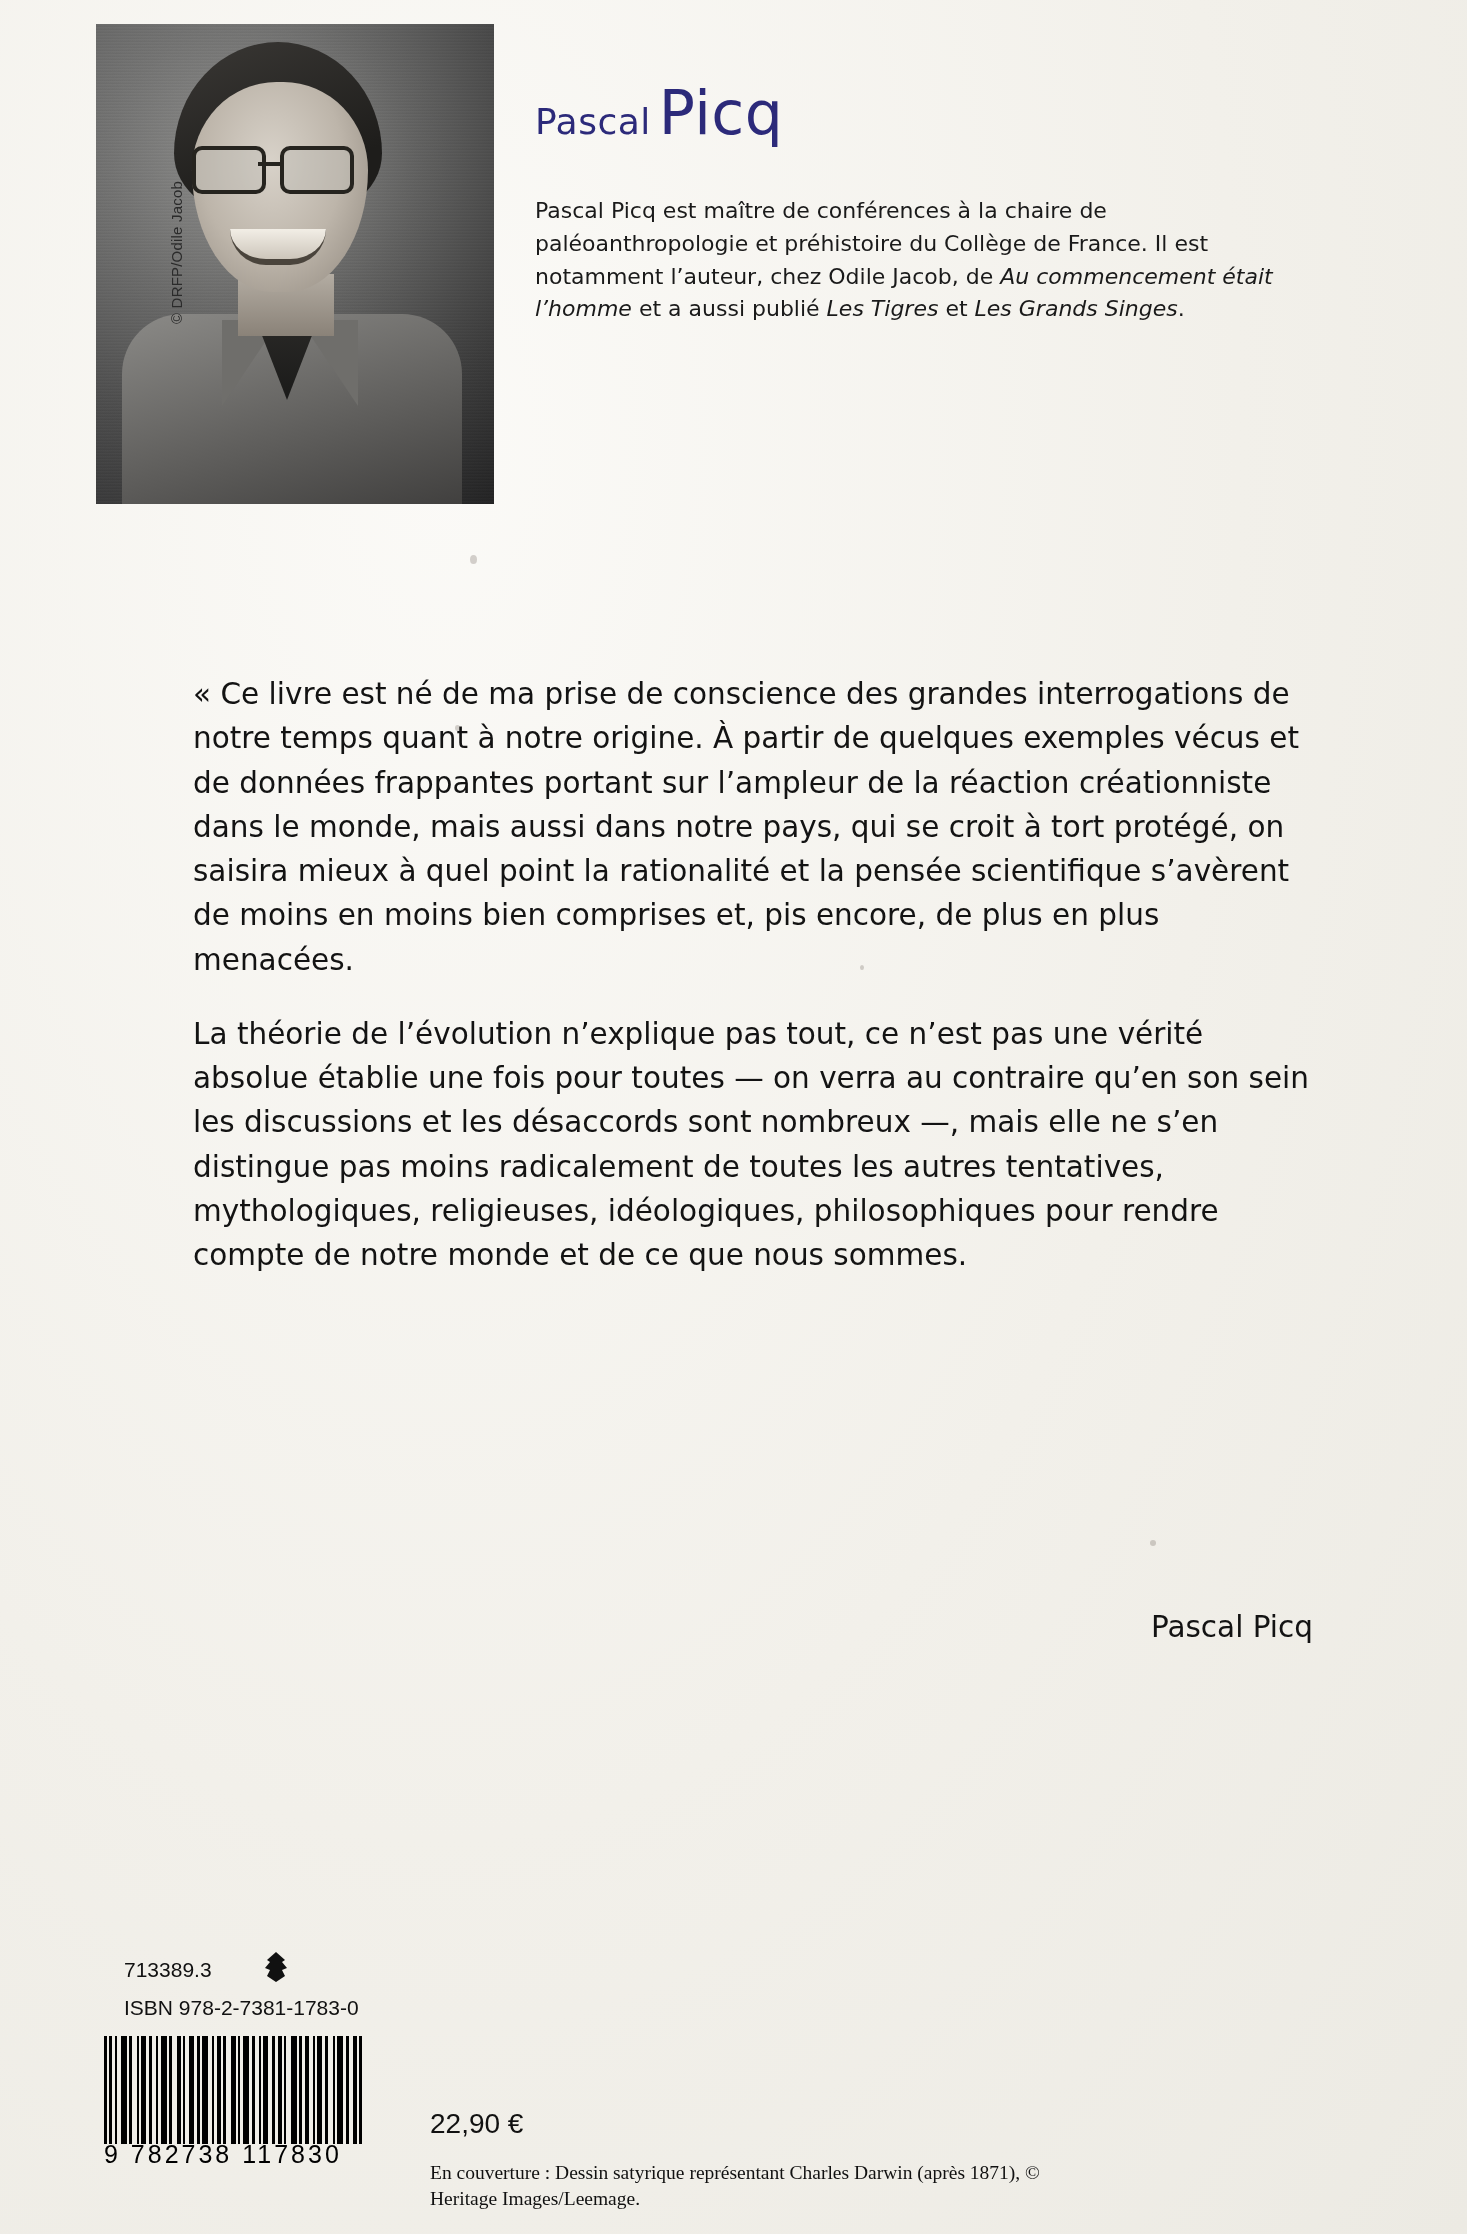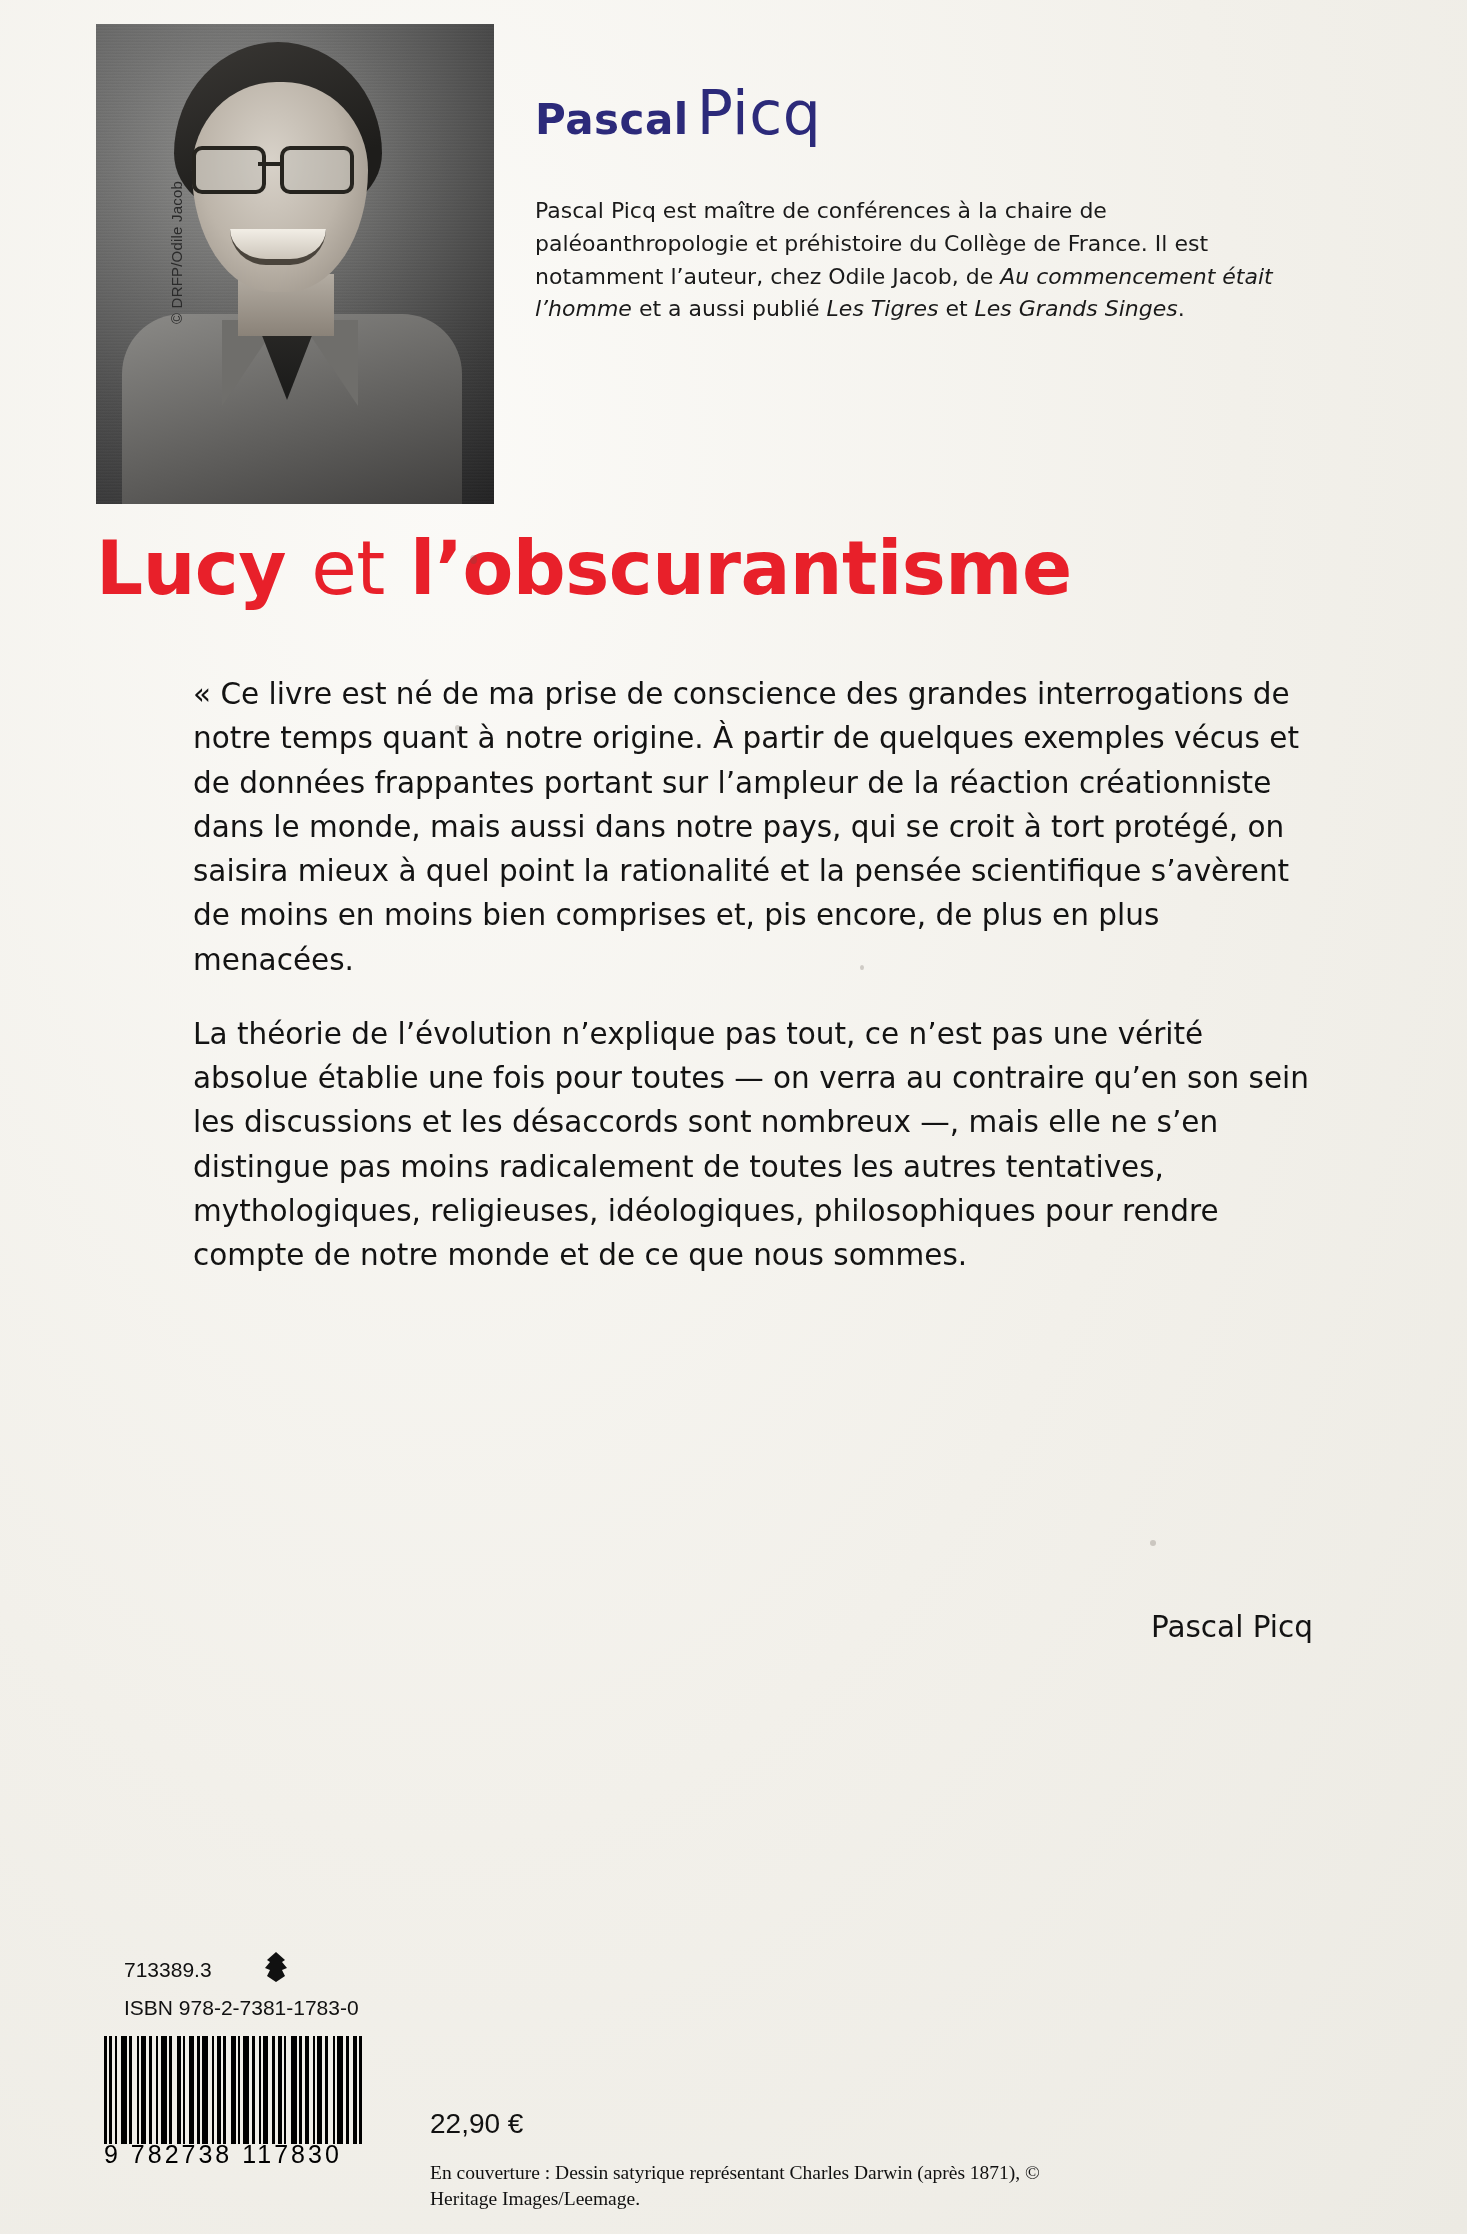--- a/index.html
+++ b/index.html
@@ -136,22 +136,22 @@
   
   .author-name {
     position: absolute;
     left: 535px;
     top: 78px;
     color: #2c2a7a;
     font-family: "DejaVu Sans", sans-serif;
     white-space: nowrap;
   }
   .author-name .first {
-    font-size: 42px;
-    font-weight: 700;
+    font-size: 36px;
+    font-weight: 400;
     letter-spacing: 0.5px;
   }
   .author-name .last {
     font-size: 60px;
     font-weight: 400;
     letter-spacing: 0.5px;
     margin-left: 8px;
     text-align: right;
   }
   .author-bio {
@@ -328,25 +328,20 @@
   </div>
 
   <div class="author-name">
     <span class="first">Pascal</span><span class="last">Picq</span>
   </div>
 
   <div class="author-bio">
     <span>Pascal Picq est maître de conférences à la chaire de paléoanthropologie et préhistoire du Collège de France. Il est notamment l’auteur, chez Odile Jacob, de </span><i>Au commencement était l’homme</i><span> et a aussi publié </span><i>Les Tigres</i><span> et </span><i>Les Grands Singes</i><span>.</span>
   </div>
 
-  <div class="book-title">
-    <span>Lucy</span>
-    <span class="light">et</span>
-    <span>l’obscurantisme</span>
-  </div>
 
   <div class="blurb">
     <p>« Ce livre est né de ma prise de conscience des grandes interrogations de notre temps quant à notre origine. À partir de quelques exemples vécus et de données frappantes portant sur l’ampleur de la réaction créationniste dans le monde, mais aussi dans notre pays, qui se croit à tort protégé, on saisira mieux à quel point la rationalité et la pensée scientifique s’avèrent de moins en moins bien comprises et, pis encore, de plus en plus menacées.</p>
     <p>La théorie de l’évolution n’explique pas tout, ce n’est pas une vérité absolue établie une fois pour toutes — on verra au contraire qu’en son sein les discussions et les désaccords sont nombreux —, mais elle ne s’en distingue pas moins radicalement de toutes les autres tentatives, mythologiques, religieuses, idéologiques, philosophiques pour rendre compte de notre monde et de ce que nous sommes.</p>
   </div>
   <div class="signature">Pascal Picq</div>
 
   <div class="ref-code">713389.3</div>
   <div class="isbn-line">ISBN 978-2-7381-1783-0</div>
 

